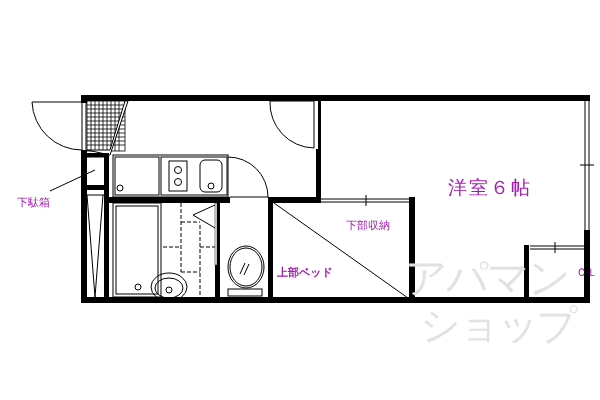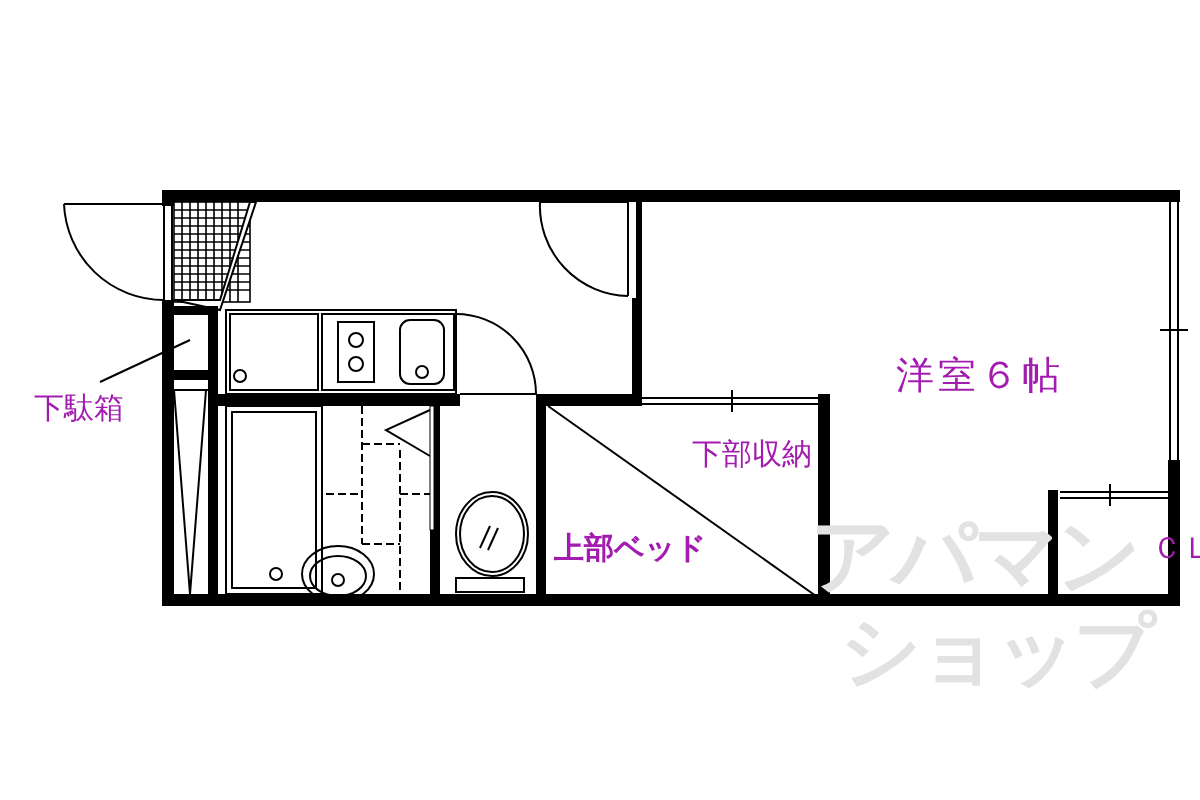--- a/index.html
+++ b/index.html
@@ -1,21 +1,21 @@
 <!DOCTYPE html>
 <html><head>
 <meta charset="utf-8">
 <style>
   html,body{margin:0;padding:0;background:#fff;}
   body{width:600px;height:400px;position:relative;overflow:hidden;font-family:"DejaVu Sans",sans-serif;}
   svg{position:absolute;left:0;top:0;}
   .lbl{position:absolute;color:#a21caf;white-space:nowrap;}
   .room-main{left:448px;top:175px;font-size:19px;letter-spacing:2px;}
-  .lbl-sm{font-size:15px;}
-  .wm{position:absolute;color:#e2e2e2;font-weight:bold;font-family:"DejaVu Sans",sans-serif;}
+  .lbl-sm{font-size:11px;}
+  .wm{position:absolute;color:#e2e2e2;font-weight:normal;font-family:"DejaVu Sans",sans-serif;}
 </style>
 </head>
 <body>
 
 <svg width="600" height="400" viewBox="0 0 600 400">
 
   <g fill="#000">
     <rect x="81" y="95" width="509" height="6"></rect>
     <rect x="81" y="95" width="6" height="8"></rect>
     <rect x="81" y="150" width="6" height="152"></rect>

